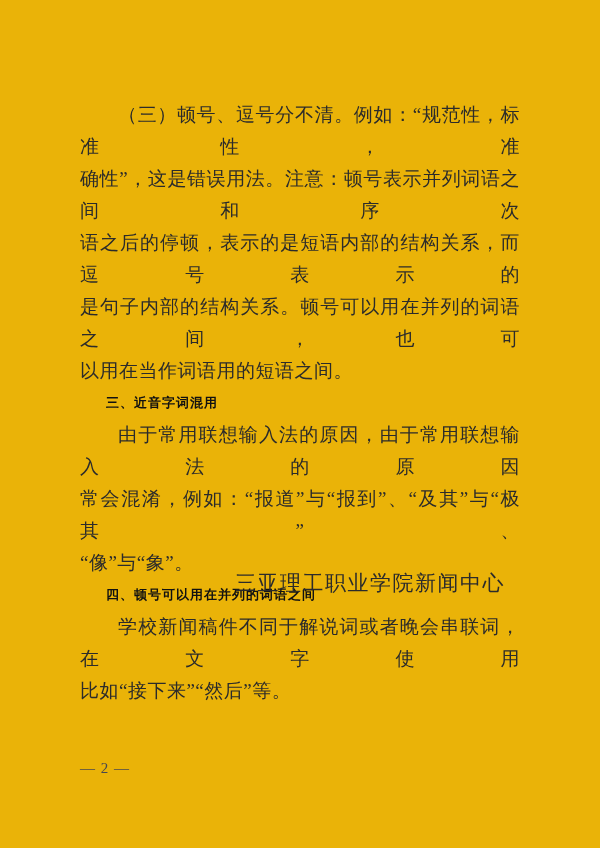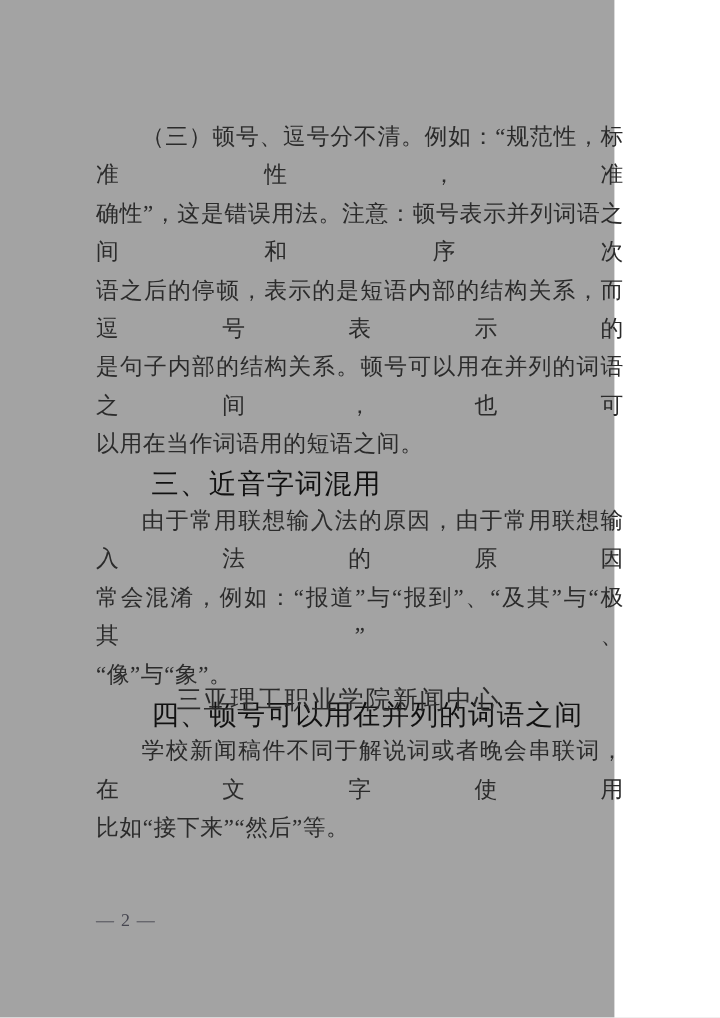--- a/index.html
+++ b/index.html
@@ -5,23 +5,23 @@
   html, body {
     margin: 0;
     padding: 0;
     background: #ffffff;
     width: 600px;
     height: 848px;
     overflow: hidden;
   }
   .page {
     position: relative;
-    width: 512px;
+    width: 600px;
     height: 848px;
-    background: #a3a3a3;
+    background: #eab308;
     font-family: "Liberation Serif", serif;
     color: #2b2b2b;
   }
   .doc {
     position: absolute;
     left: 80px;
     top: 99px;
     width: 440px;
     font-size: 19px;
     line-height: 32px;
@@ -34,22 +34,22 @@
   .jf {
     white-space: normal;
     text-align: justify;
     text-align-last: justify;
   }
   .ind {
     text-indent: 2em;
   }
   .hd {
     font-family: "Liberation Sans", sans-serif;
-    font-weight: normal;
-    font-size: 23px;
+    font-weight: bold;
+    font-size: 13px;
     line-height: 32px;
     color: #111111;
     text-indent: 2em;
     letter-spacing: 1px;
   }
   .signature {
     position: absolute;
     top: 569px;
     right: 95px;
     font-size: 21px;

